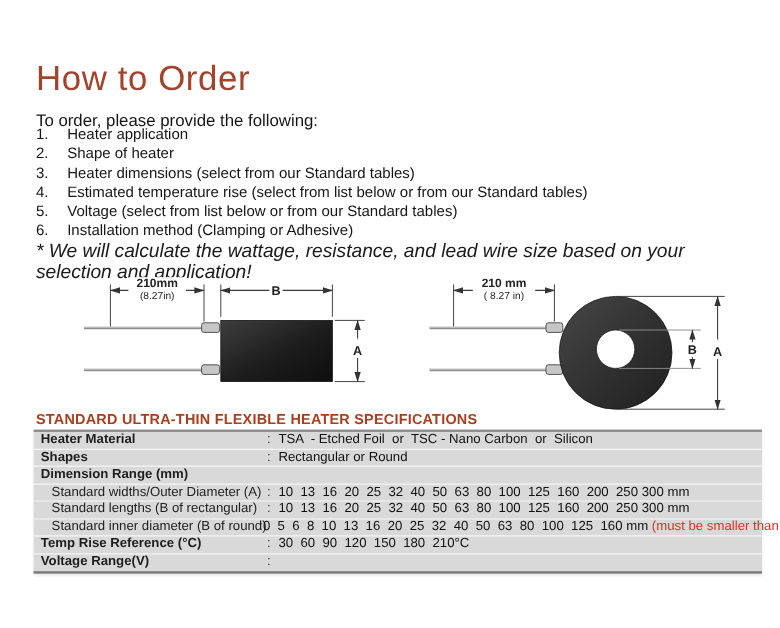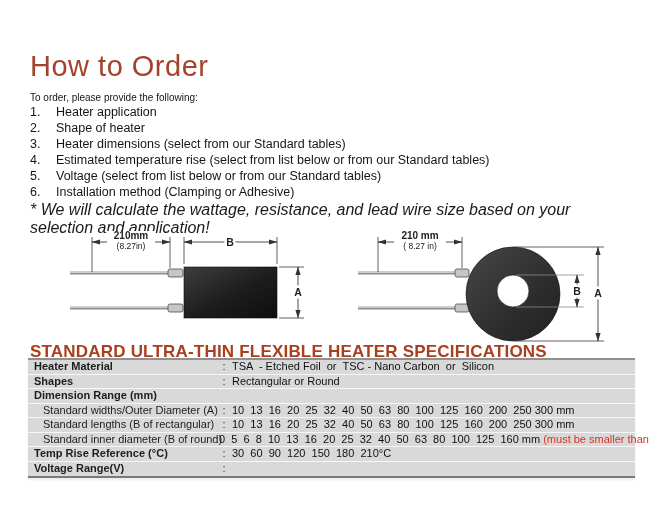--- a/index.html
+++ b/index.html
@@ -1,33 +1,33 @@
 <!DOCTYPE html>
 <html><head>
 <meta charset="utf-8">
 <style>
   * { box-sizing: border-box; margin: 0; padding: 0; }
   html,body { background:#fff; }
   body { font-family: "Liberation Sans", sans-serif; color:#1c1c1c; }
   .page { position:relative; width:650px; height:523px; background:#fff; overflow:hidden; }
 
   .title { position:absolute; left:30px; top:50px; font-size:29px; font-weight:normal; color:#a4432c; letter-spacing:.5px; }
-  .intro { position:absolute; left:30px; top:92px; font-size:10px; color:#151515; }
+  .intro { position:absolute; left:30px; top:92px; font-size:14px; color:#151515; }
   .steps { position:absolute; left:30px; top:104px; width:600px; }
   .step  { display:flex; height:16px; line-height:16px; font-size:12.5px; color:#151515; }
   .step .num { width:26px; }
   .note  { position:absolute; left:30px; top:201px; width:605px; font-size:16px; font-style:italic; color:#1a1a1a; }
 
   .diagram-svg { position:absolute; left:0; top:228px; width:650px; height:120px; }
   svg text { font-family:"Liberation Sans", sans-serif; fill:#222; }
   .dim-label  { font-size:10px; font-weight:bold; }
   .dim-sub    { font-size:8.5px; }
   .dim-letter { font-size:10.5px; font-weight:bold; }
 
-  .spec-heading { position:absolute; left:30px; top:342px; font-size:17px; font-weight:bold; color:#a8401f; letter-spacing:.2px; }
+  .spec-heading { position:absolute; left:30px; top:342px; font-size:12px; font-weight:bold; color:#a8401f; letter-spacing:.2px; }
 
   .spec-table { position:absolute; left:28px; top:358px; width:607px; background:#d9d9d9;
                 border-top:2px solid #8f8f8f; border-bottom:2px solid #7a7a7a;
                 box-shadow:0 2px 2px rgba(0,0,0,0.08); }
   .t-row   { display:flex; height:14.5px; line-height:13.5px; border-bottom:1px solid rgba(255,255,255,.75); font-size:11px; }
   .t-row:last-child { border-bottom:none; }
   .t-label { width:188px; padding-left:6px; font-weight:bold; white-space:nowrap; color:#1d1d1d; }
   .t-label.indent { font-weight:normal; padding-left:15px; color:#222; }
   .t-colon { width:16px; text-align:center; color:#333; }
   .t-value { flex:1; white-space:pre; color:#111; }

